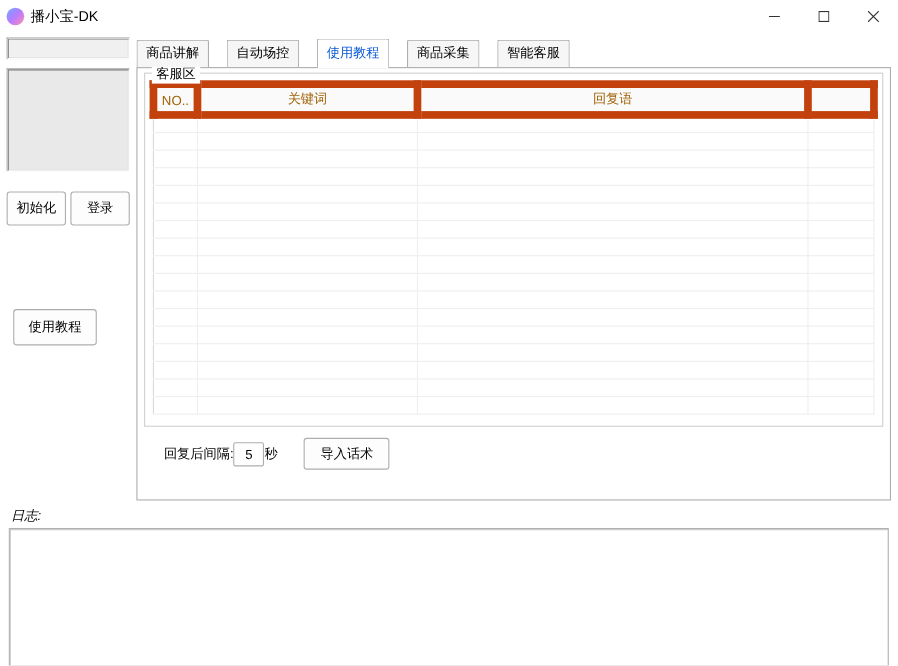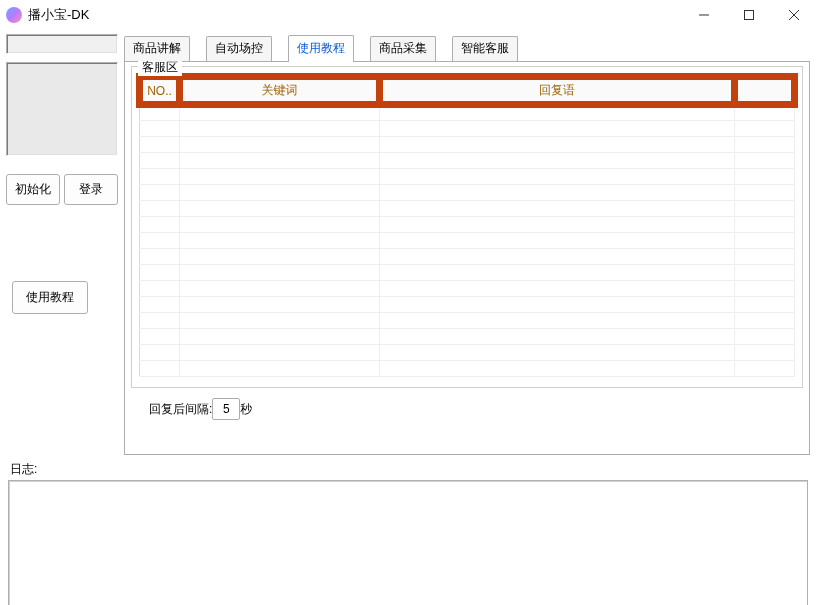--- a/index.html
+++ b/index.html
@@ -164,21 +164,21 @@
     border: 1px solid #adadad;
     border-radius: 2px;
     text-align: center;
     font-size: 12px;
     padding: 0;
   }
   .controls-row .btn { padding: 5px 14px; }
 
   
   .log-section { padding: 2px 8px 6px 8px; }
-  .log-label { font-size: 12px; margin: 4px 0 2px 2px; }
+  .log-label { font-size: 12px; margin: 4px 0 2px 2px; font-style: italic; }
   .log-box {
     border: 1px solid #b0b0b0;
     box-shadow: inset 1px 1px 0 #d0d0d0;
     height: 126px;
     background: #fff;
   }
 </style>
 </head>
 <body>
 
@@ -347,20 +347,21 @@
           </tbody>
         </table>
       </div>
 
       <div class="controls-row">
         <span>回复后间隔:</span>
         <input class="num-input" value="5" style="">
         <span>秒</span>
         <span style="width:6px;"></span>
         <span style="width:18px;"></span>
+        <div class="btn">导入话术</div>
       </div>
     </div>
   </div>
 </div>
 
 <div class="log-section">
   <div class="log-label">日志:</div>
   <div class="log-box"></div>
 </div>
 

